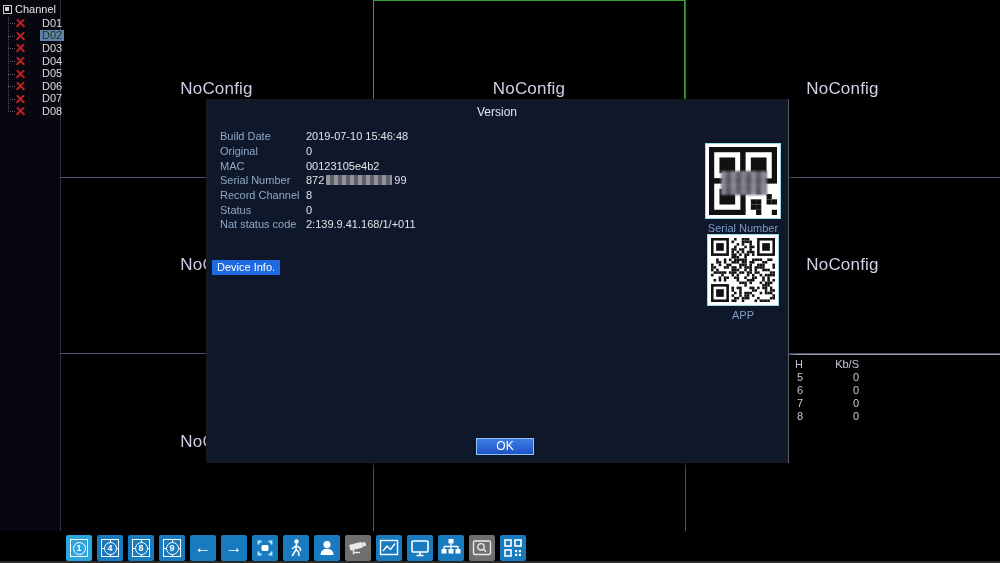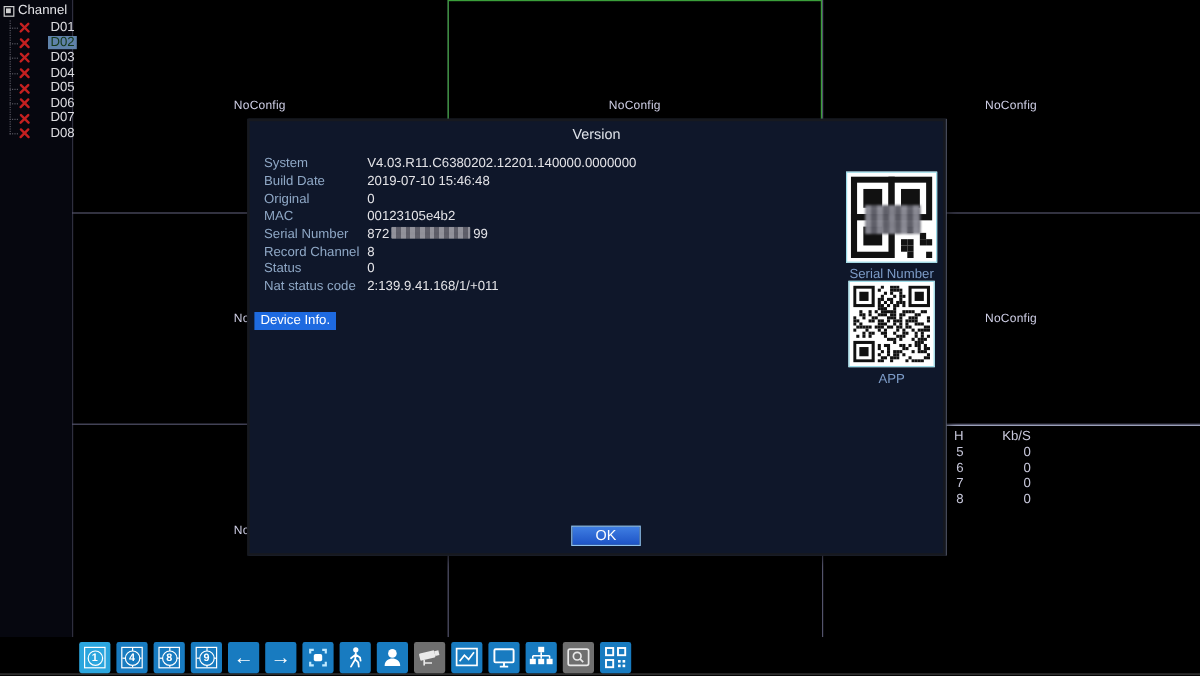--- a/index.html
+++ b/index.html
@@ -19,21 +19,21 @@
   .x-ico { position:relative; width:9px; height:9px; margin-right:3px; flex:0 0 9px; }
   .x-ico::before, .x-ico::after { content:""; position:absolute; left:-1px; top:3.5px; width:11px; height:2.4px; background:#c42020; border-radius:1px; }
   .x-ico::before { transform:rotate(45deg); }
   .x-ico::after  { transform:rotate(-45deg); }
   .ch-item .lbl { color:#dcdce0; font-size:11px; line-height:11px; padding:0 2px; }
   .ch-item.selected .lbl { background:#5f82aa; color:#14381a; }
 
   
   .gridline { position:absolute; background:#53536b; z-index:1; }
   .cell { position:absolute; display:flex; align-items:center; justify-content:center; background:#000; }
-  .cell .noconf { color:#cfcfe6; font-size:10px; letter-spacing:0.2px; }
+  .cell .noconf { color:#cfcfe6; font-size:17px; letter-spacing:0.2px; }
   #sel-border { position:absolute; left:373px; top:0; width:312px; height:177px; border:1px solid #3a9e3a; z-index:2; pointer-events:none; }
 
   
   #bitrate { position:absolute; left:787px; top:354px; width:213px; z-index:4; color:#c9c9dc; font-size:11px; }
   #bitrate .topline { position:absolute; left:0; top:0; width:213px; height:1px; background:#9aa0b8; }
   #bitrate .tbl { padding-top:4px; padding-left:2px; }
   #bitrate .row { display:flex; line-height:12.9px; }
   #bitrate .c1 { width:14px; text-align:right; }
   #bitrate .c2 { width:56px; text-align:right; }
 
@@ -200,24 +200,20 @@
         </div>
 
     </div>
   </div>
 
   <div id="dialog">
     <div class="title">Version</div>
 
     <div id="fields">
 
-        <div class="frow">
-          <span class="fl">System</span>
-          <span class="fv"><span>V4.03.R11.C6380202.12201.140000.0000000</span><span></span></span>
-        </div>
 
         <div class="frow">
           <span class="fl">Build Date</span>
           <span class="fv"><span>2019-07-10 15:46:48</span><span></span></span>
         </div>
 
         <div class="frow">
           <span class="fl">Original</span>
           <span class="fv"><span>0</span><span></span></span>
         </div>

